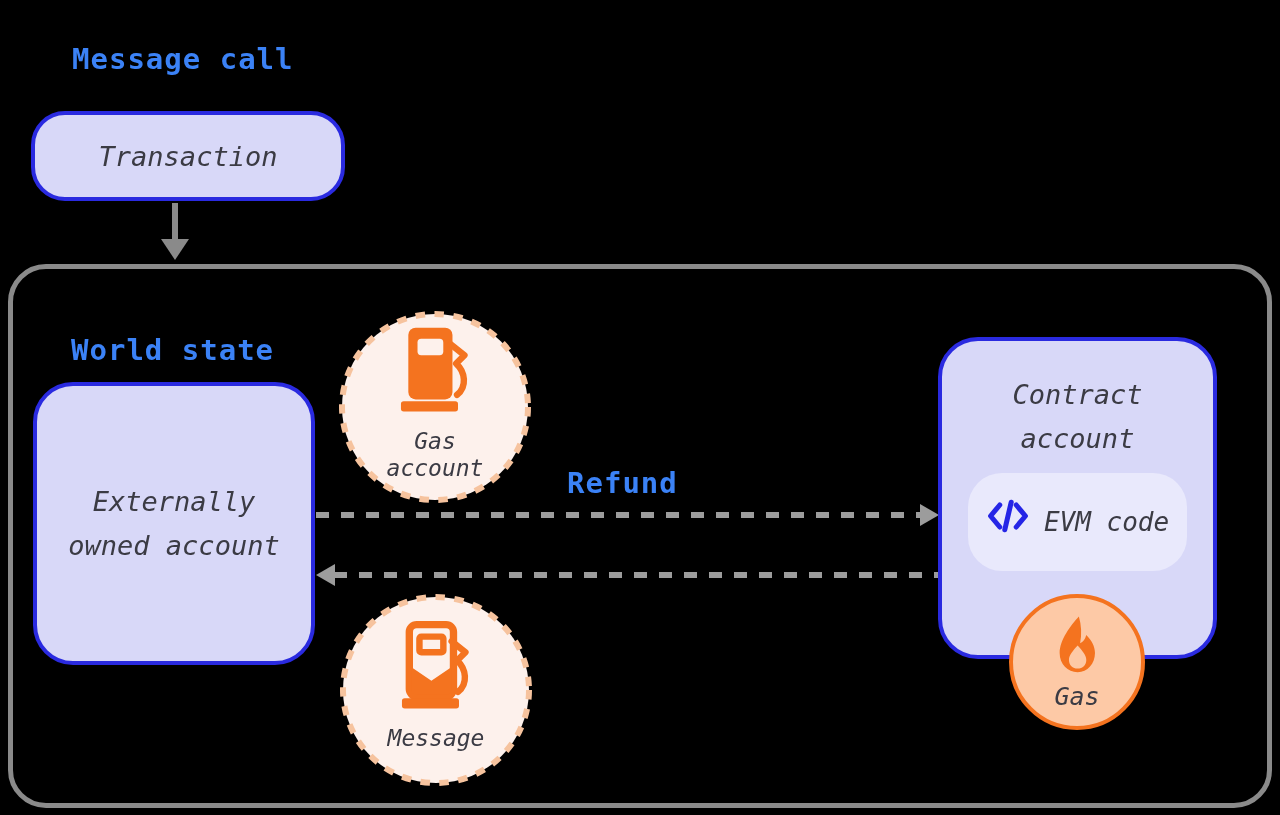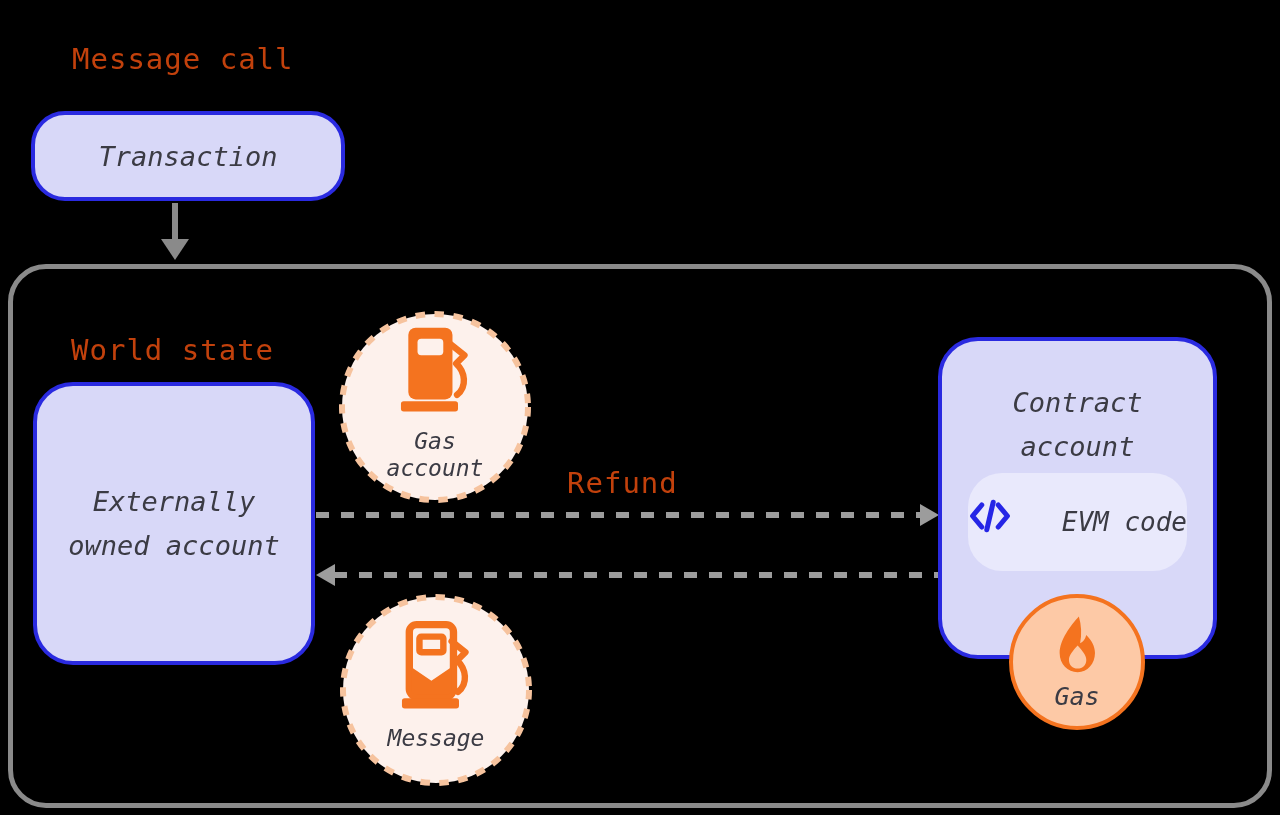--- a/index.html
+++ b/index.html
@@ -7,23 +7,23 @@
   .canvas {
     position: relative;
     width: 1280px;
     height: 815px;
     background: #000;
     font-family: "DejaVu Sans Mono", monospace;
     overflow: hidden;
   }
   .hdr {
     position: absolute;
-    font-weight: normal;
+    font-weight: bold;
     font-size: 29px;
-    color: #c2410c;
+    color: #3b82f6;
     letter-spacing: 1px;
     white-space: nowrap;
   }
   .node {
     position: absolute;
     background: #d8d8f8;
     border: 4px solid #2a2ae0;
     display: flex;
     flex-direction: column;
     align-items: center;
@@ -45,30 +45,30 @@
     background: transparent;
   }
   #world-state-label { left: 58px; top: 56px; position: absolute; margin-top: 8px; }
   #eoa-node {
     left: 33px; top: 382px; width: 282px; height: 283px;
     border-radius: 40px; font-size: 27px; line-height: 44px;
   }
   #contract-node {
     left: 938px; top: 337px; width: 279px; height: 322px;
     border-radius: 40px; font-size: 27px; line-height: 44px;
-    justify-content: flex-start; padding-top: 40px;
+    justify-content: flex-start; padding-top: 32px;
   }
   #evm-pill {
     position: absolute;
     left: 26px; top: 132px; width: 219px; height: 98px;
     background: #e9e9fc;
     border-radius: 34px;
     display: flex;
     align-items: center;
-    justify-content: space-between;
+    justify-content: center;
     gap: 14px;
     font-size: 26px;
     font-style: italic;
     color: #3b3b44;
   }
   
   .down-arrow-line {
     position: absolute;
     left: 172px; top: 203px; width: 6px; height: 38px;
     background: #8a8a8a;

